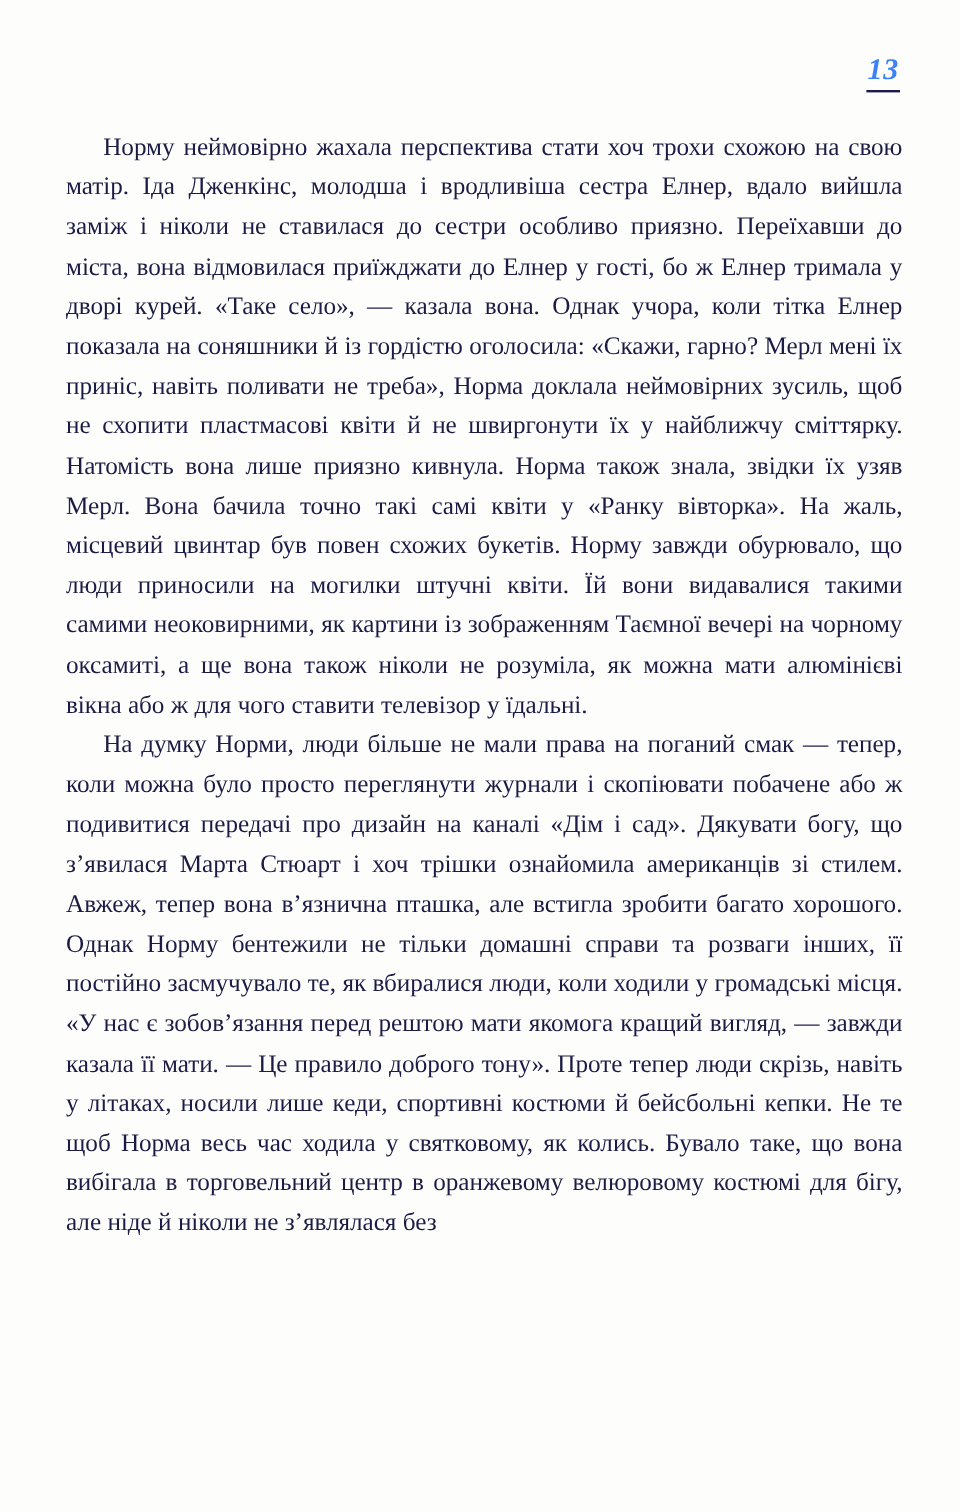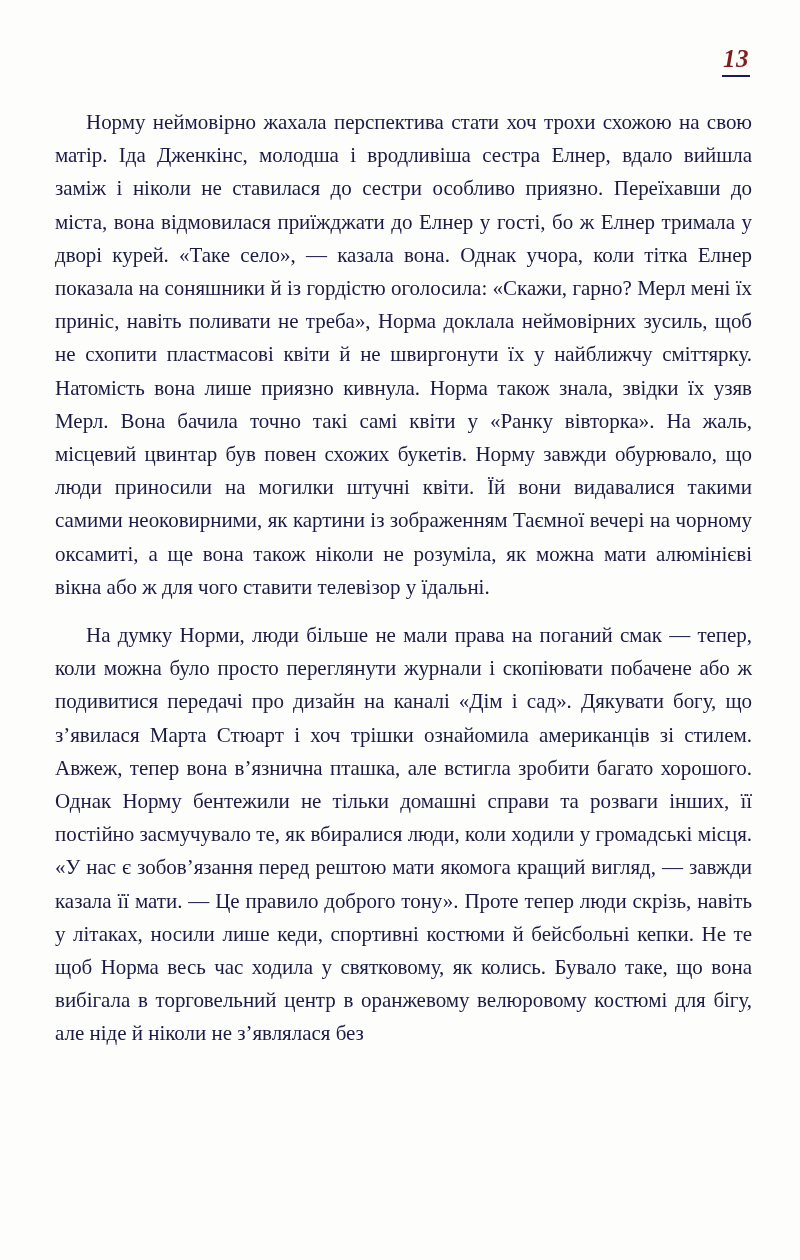--- a/index.html
+++ b/index.html
@@ -28,21 +28,21 @@
     width: 695px;
     text-align: right;
     height: 34px;
   }
   .folio {
     display: inline-block;
     font-style: italic;
     font-size: 25px;
     font-weight: 600;
     line-height: 30px;
-    color: #7f1d1d;
+    color: #3b82f6;
     border-bottom: 2px solid #1b1b52;
     padding: 0 1px 1px 1px;
     letter-spacing: 0.5px;
   }
   .body-block {
     position: absolute;
     top: 106px;
     left: 55px;
     width: 697px;
   }
@@ -51,21 +51,21 @@
     text-indent: 31px;
     text-align: justify;
     font-size: 21px;
     line-height: 33.2px;
     letter-spacing: -0.04px;
     word-spacing: 0.1px;
     -webkit-hyphens: manual;
     hyphens: manual;
   }
   p.para + p.para {
-    margin-top: 15px;
+    margin-top: 0;
   }
 </style>
 </head>
 <body>
 
 <div class="page">
 
   <div class="folio-row">
     <span class="folio">13</span>
   </div>

